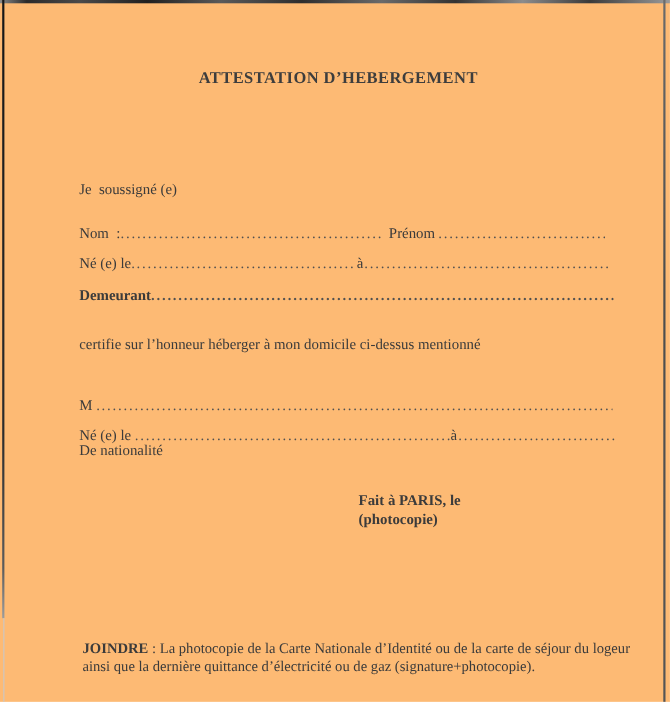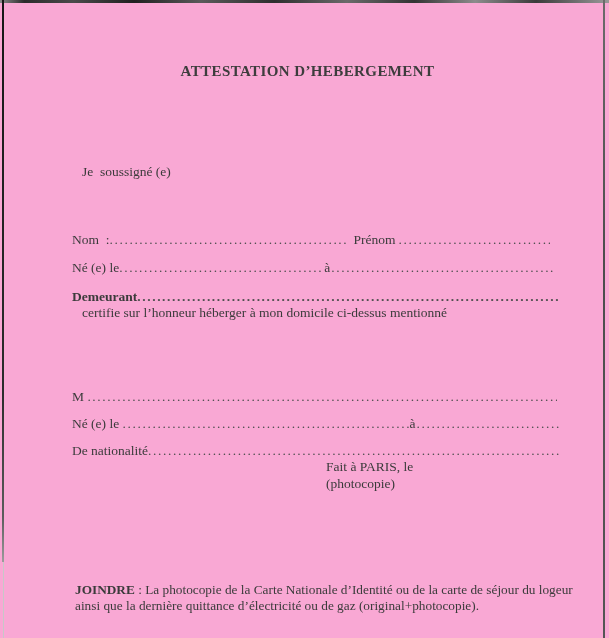--- a/index.html
+++ b/index.html
@@ -4,21 +4,21 @@
 <style>
   html,body{margin:0;padding:0;}
   body{
     width:609px;height:638px;
     background:#ffffff;
     font-family:"Liberation Serif","DejaVu Serif",serif;
     overflow:hidden;
   }
   .page{
     position:relative;width:609px;height:638px;
-    background:#f9a8d4;color:#3b3b3b;
+    background:#fdba74;color:#3b3b3b;
   }
   
   .scan-top{
     position:absolute;top:0;left:0;width:609px;height:3px;
     background:linear-gradient(90deg,#8a8a8a 0%,#2b2b2b 4%,#4a4a4a 12%,#202020 22%,#5a5a5a 33%,#2e2e2e 45%,#6a6a6a 57%,#333 68%,#8c8c8c 78%,#3a3a3a 88%,#9a9a9a 100%);
   }
   .scan-left{
     position:absolute;top:0;left:2px;width:2px;height:562px;
     background:linear-gradient(to bottom,#161616 0%,#2c2c2c 70%,#5c5c5c 92%,#9c9c9c 100%);
   }
@@ -30,38 +30,38 @@
     position:absolute;top:0;left:603px;width:2px;height:638px;
     background:linear-gradient(to bottom,#6b6b6b 0%,#4d4d4d 40%,#555 100%);
   }
   .title{
     position:absolute;top:63px;left:6px;right:0;
     text-align:center;font-size:15px;font-weight:bold;
     letter-spacing:.4px;color:#3d3d3d;white-space:pre;
   }
   .line{
     position:absolute;font-size:13.5px;line-height:16px;
-    white-space:pre;color:#3b3b3b;margin-left:10px;
+    white-space:pre;color:#3b3b3b;
   }
   .row{
     position:absolute;display:flex;align-items:baseline;
     font-size:13.5px;line-height:16px;overflow:hidden;white-space:nowrap;
   }
-  .lbl{white-space:pre;flex:none;margin-top:28px;}
+  .lbl{white-space:pre;flex:none;}
   .dots{
     flex:none;overflow:hidden;white-space:nowrap;
     letter-spacing:1.6px;color:#4f4f4f;
   }
   .dots.grow{flex:1 1 0;min-width:0;}
   .w238{width:238px;}
   .w204{width:204px;}
   .w286{width:286px;}
   .prenom{padding:0 3px 0 6px;}
   .alabel{padding:0 1px;}
-  .closing{position:absolute;left:326px;top:458px;font-size:13.5px;line-height:17px;}
+  .closing{position:absolute;left:326px;top:446px;font-size:13.5px;line-height:17px;font-weight:bold;}
   .closing div{white-space:pre;}
   .footer{
     position:absolute;left:75px;top:582px;width:502px;
     font-size:13.3px;line-height:15.5px;color:#3b3b3b;
   }
   .joindre{font-weight:bold;}
 </style>
 </head>
 <body>
 
@@ -102,27 +102,27 @@
     <span class="dots grow">................................................................................................................................................................</span>
   </div>
 
   <div class="row" style="left:72px;top:388px;width:489px;">
     <span class="lbl">Né (e) le </span>
     <span class="dots w286">................................................................................................................................................................</span>
     <span class="lbl alabel">à</span>
     <span class="dots grow">................................................................................................................................................................</span>
   </div>
 
-  <div class="row" style="left:72px;top:415px;width:487px;">
+  <div class="row" style="left:72px;top:402px;width:487px;flex-direction:column;">
     <span class="lbl">De nationalité</span>
     <span class="dots grow">................................................................................................................................................................</span>
   </div>
 
   <div class="closing">
     <div>Fait à PARIS, le</div>
     <div>(photocopie)</div>
   </div>
 
   <div class="footer">
-    <span class="joindre">JOINDRE</span><span> : La photocopie de la Carte Nationale d’Identité ou de la carte de séjour du logeur ainsi que la dernière quittance d’électricité ou de gaz (original+photocopie).</span>
+    <span class="joindre">JOINDRE</span><span> : La photocopie de la Carte Nationale d’Identité ou de la carte de séjour du logeur ainsi que la dernière quittance d’électricité ou de gaz (signature+photocopie).</span>
   </div>
 
 </div>
 
 </body></html>

